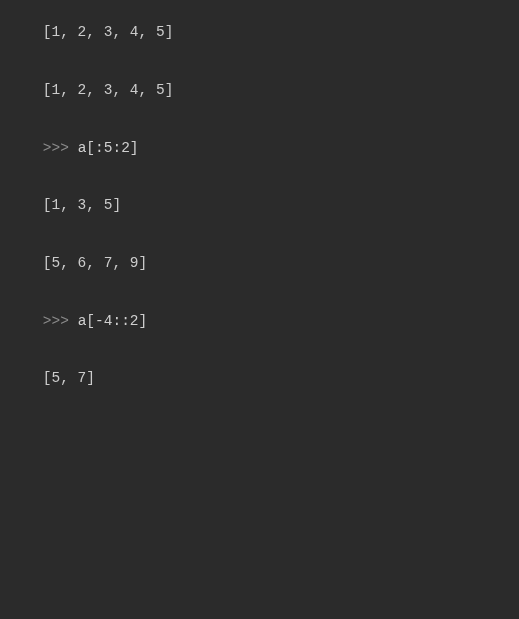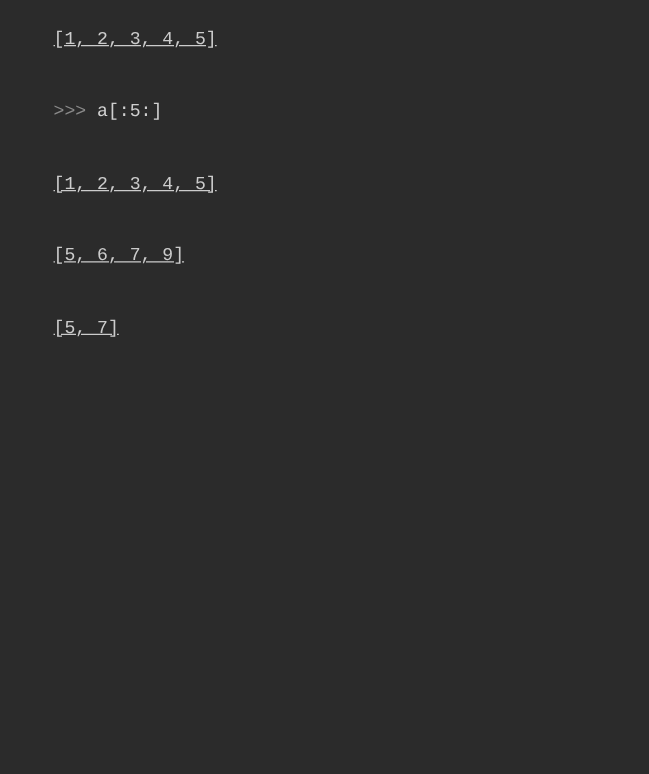--- a/index.html
+++ b/index.html
@@ -18,46 +18,52 @@
     color: #cccccc;
     line-height: 1.05;
   }
   .line {
     white-space: pre;
     margin: 0;
     padding: 6px 0 6px 0;
   }
   .prompt { color: #8a8a8a; }
   .input-text { color: #d0d0d0; }
-  .output-text { color: #cccccc; text-decoration: underline; }
+  .output-text { color: #cccccc; }
 </style>
 </head>
 <body>
 
 <div class="terminal">
 
 
 
   <div class="line">
     <span class="output-text">[1, 2, 3, 4, 5]</span>
   </div>
 
-  <div class="line">
-    <span class="prompt">&gt;&gt;&gt;</span> <span class="input-text">a[:5:]</span>
-  </div>
 
   <div class="line">
     <span class="output-text">[1, 2, 3, 4, 5]</span>
   </div>
 
+  <div class="line">
+    <span class="prompt">&gt;&gt;&gt;</span> <span class="input-text">a[:5:2]</span>
+  </div>
 
+  <div class="line">
+    <span class="output-text">[1, 3, 5]</span>
+  </div>
 
 
   <div class="line">
     <span class="output-text">[5, 6, 7, 9]</span>
   </div>
 
+  <div class="line">
+    <span class="prompt">&gt;&gt;&gt;</span> <span class="input-text">a[-4::2]</span>
+  </div>
 
   <div class="line">
     <span class="output-text">[5, 7]</span>
   </div>
 
 </div>
 
 </body></html>

